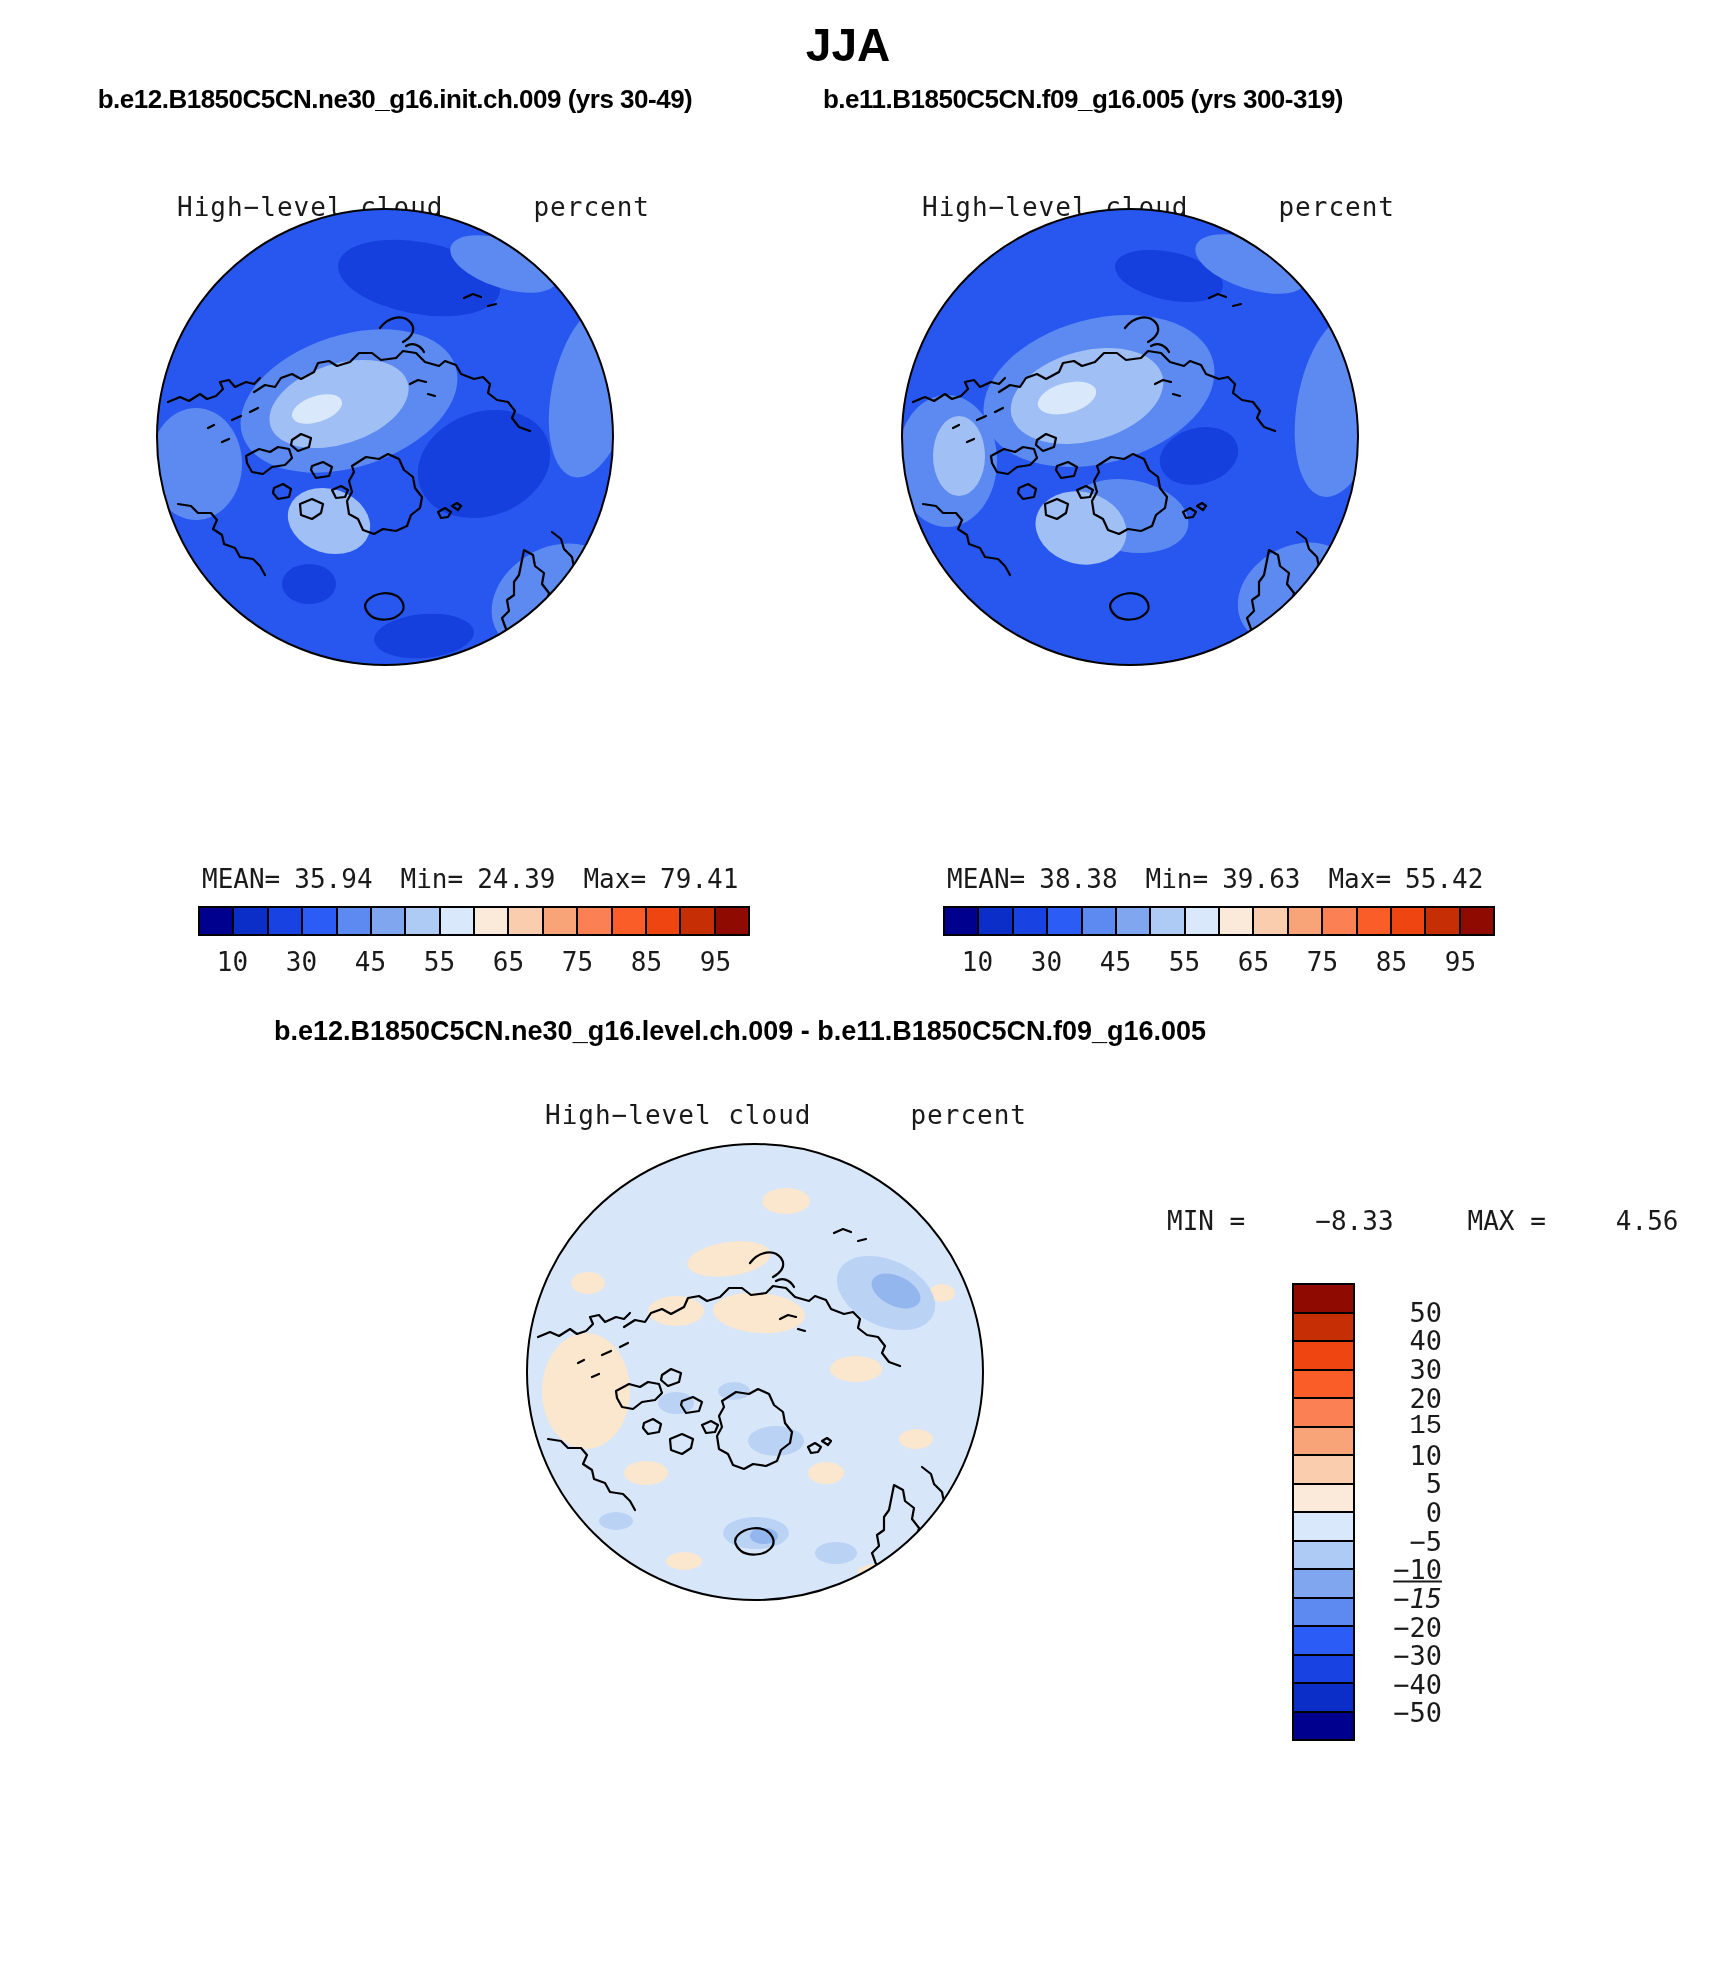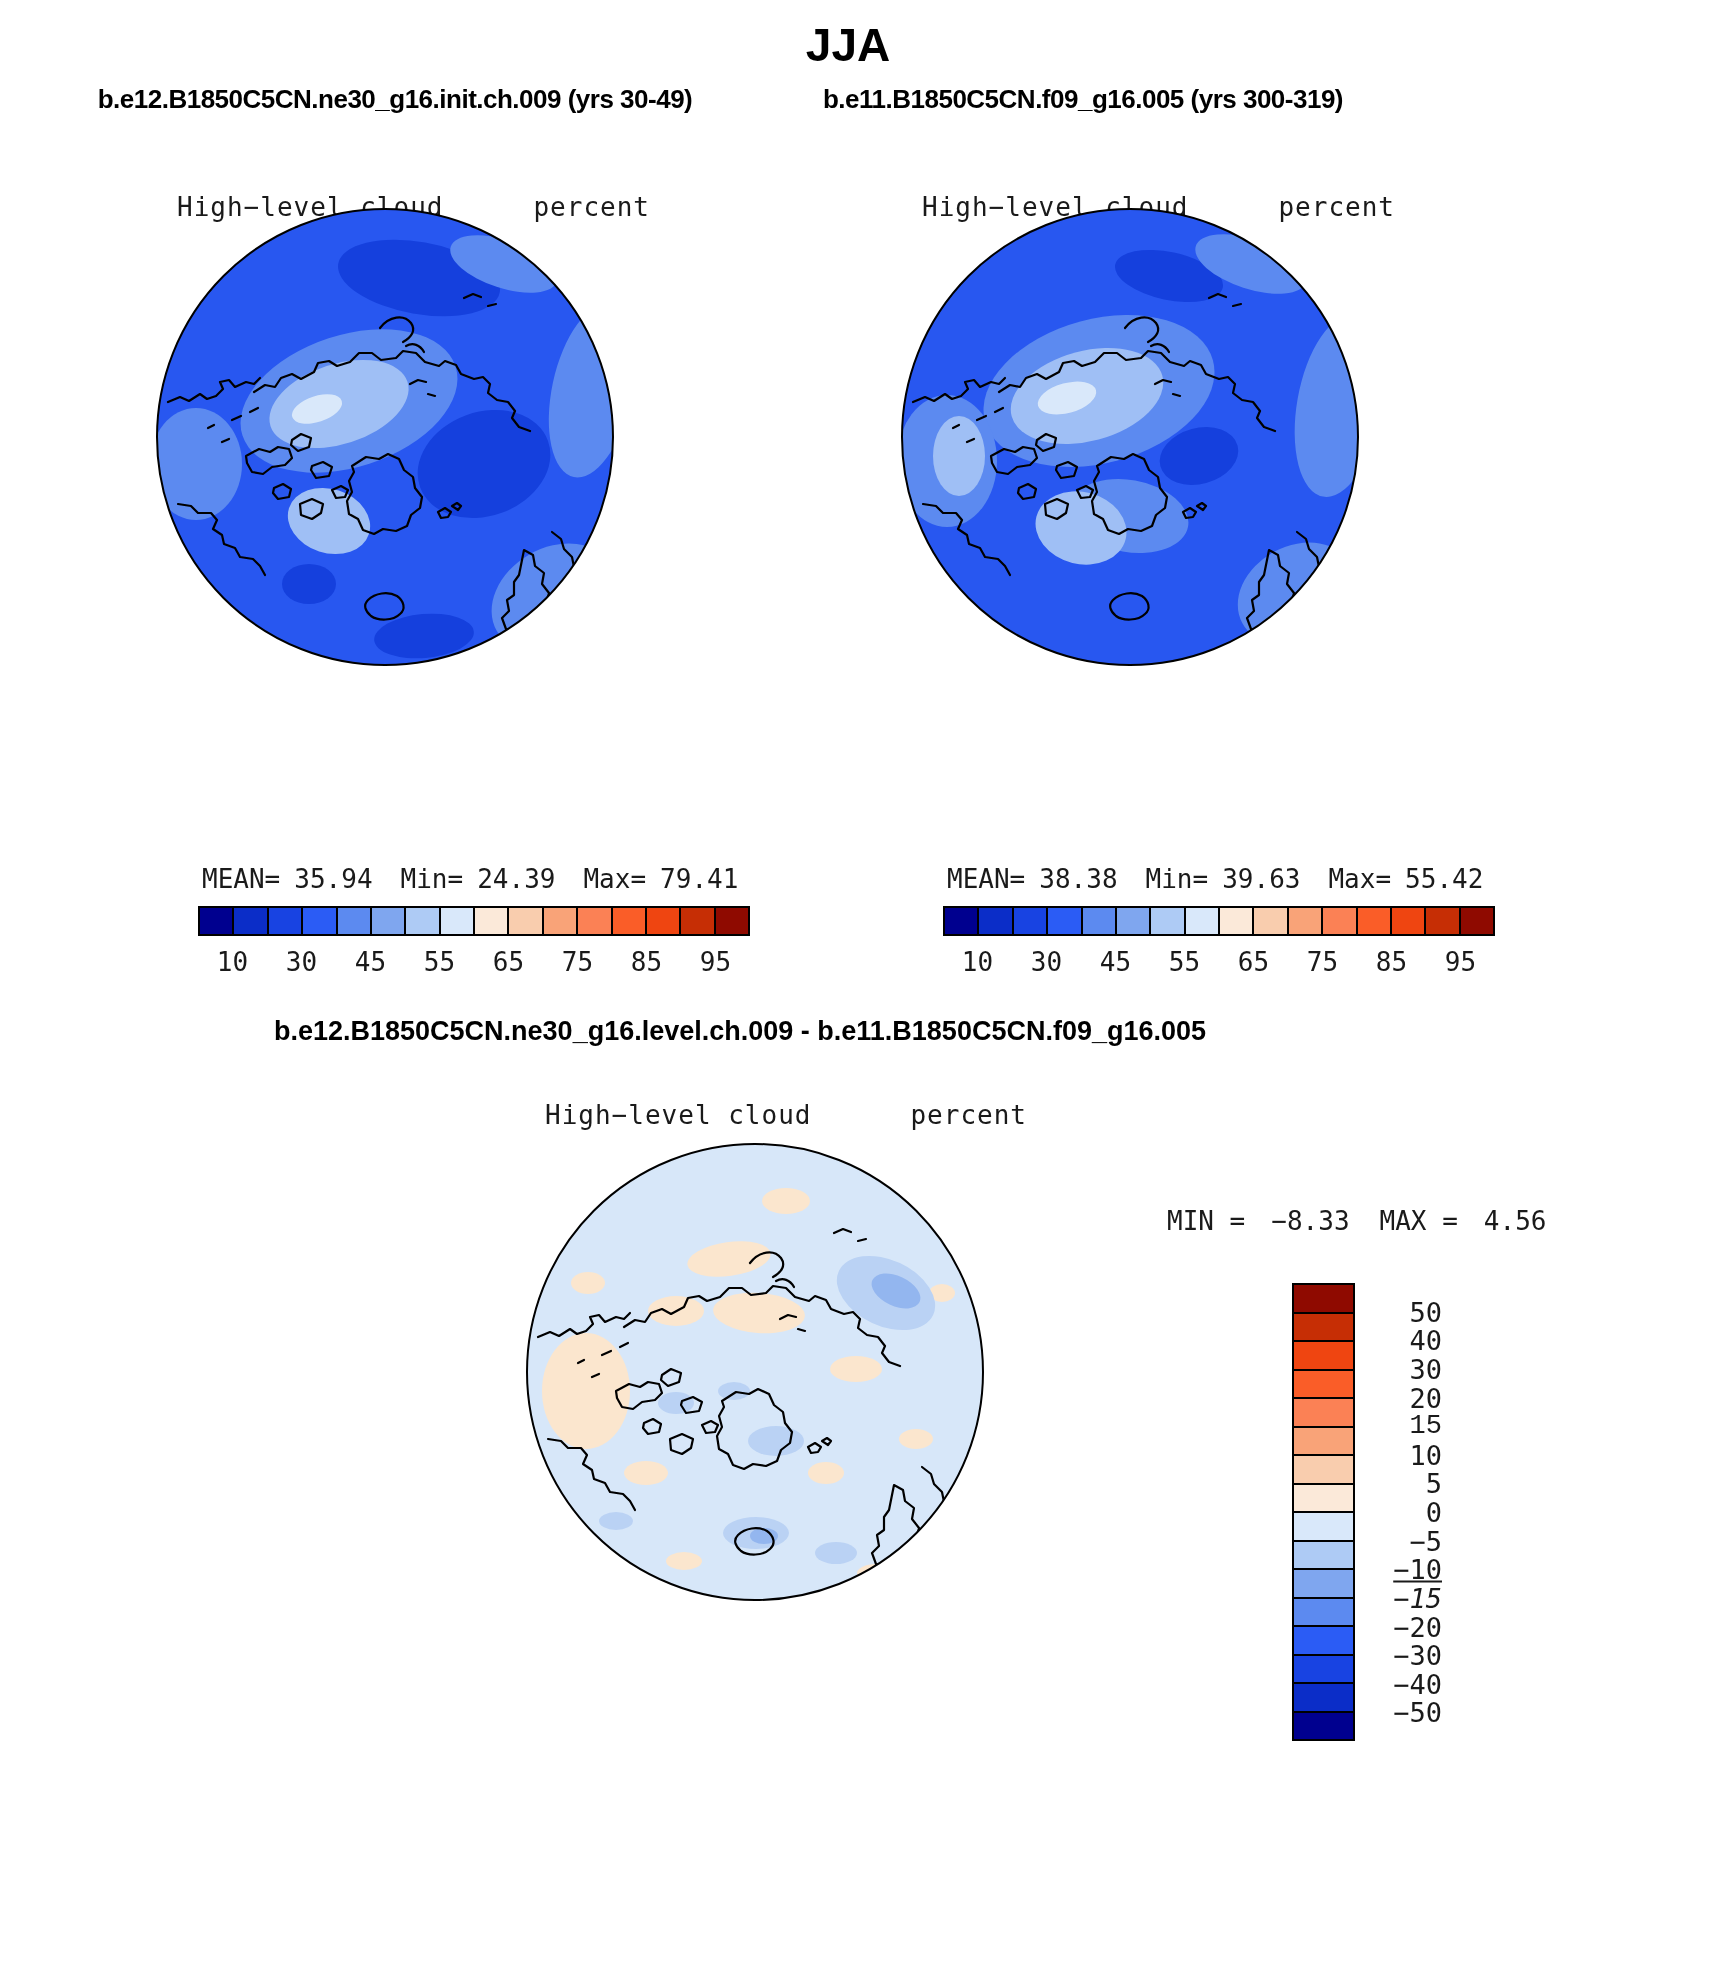--- a/index.html
+++ b/index.html
@@ -16,21 +16,21 @@
   .stats{display:flex;align-items:baseline;font-size:26px;white-space:nowrap;}
   .stats .lbl{margin-right:14px;}
   .stats .val{margin-right:28px;}
   .stats .val:last-child{margin-right:0;}
   .hbar{display:flex;width:552px;height:30px;border:2px solid #000;box-sizing:border-box;}
   .hbar .hcell{flex:1 1 auto;border-right:2px solid #000;}
   .hbar .hcell:last-child{border-right:none;}
   .hticks{width:552px;height:32px;position:absolute;}
   .htick{position:absolute;top:6px;transform:translateX(-50%);font-size:26px;font-family:"DejaVu Sans Mono",monospace;color:#1a1a1a;}
   .difftitle{top:1016px;left:85px;width:1310px;text-align:center;font-size:27px;font-weight:bold;color:#000;white-space:nowrap;}
-  .minmax{display:flex;align-items:baseline;font-size:26px;white-space:nowrap;}
+  .minmax{display:flex;align-items:baseline;font-size:26px;white-space:nowrap;gap:44px;}
   .minmax .lbl{margin-right:26px;}
   .minmax .val{margin-right:30px;}
   .vbar{display:flex;flex-direction:column;width:63px;height:458px;border:2px solid #000;box-sizing:border-box;}
   .vbar .vcell{flex:1 1 auto;border-bottom:2px solid #000;}
   .vbar .vcell:last-child{border-bottom:none;}
   .vticks{width:80px;height:458px;position:absolute;}
   .vtick{position:absolute;right:0;transform:translateY(-50%);font-size:27px;font-family:"DejaVu Sans Mono",monospace;color:#1a1a1a;width:80px;text-align:right;}
 </style>
 </head>
 <body>

